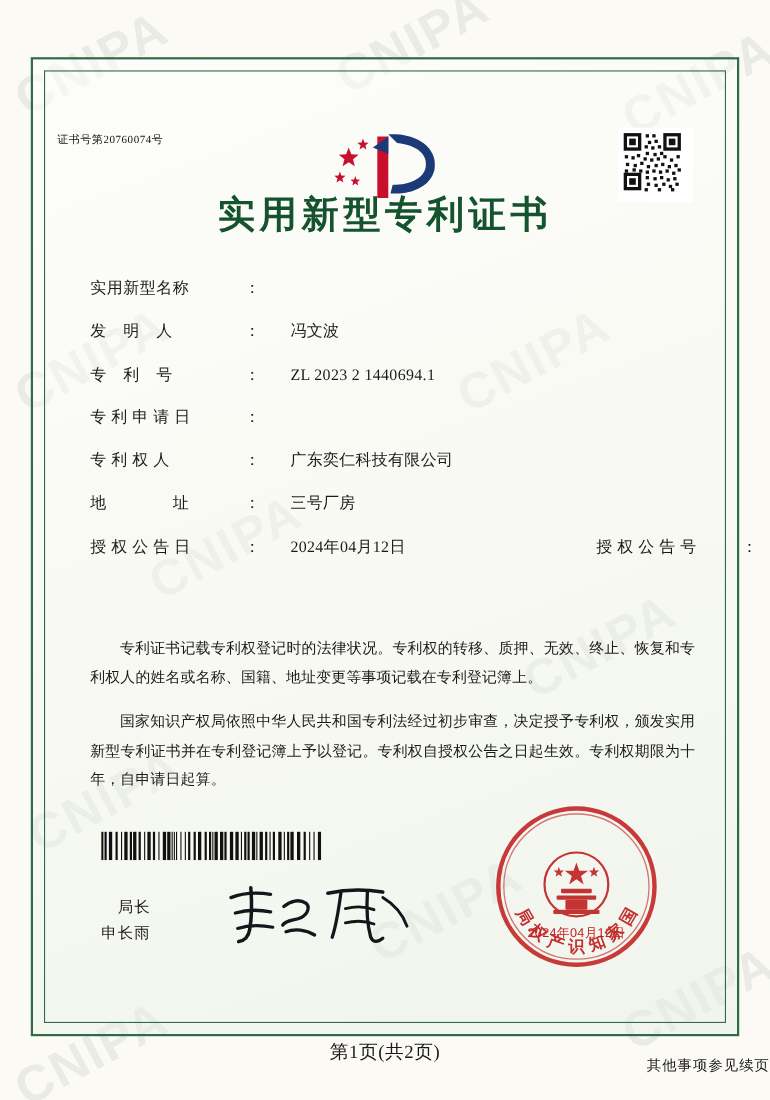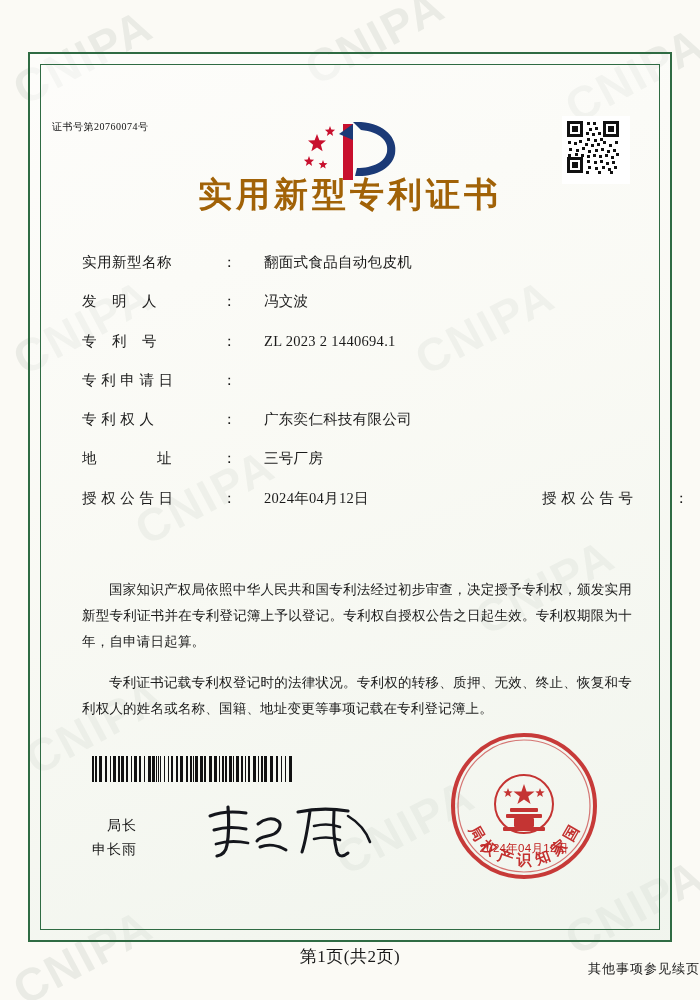--- a/index.html
+++ b/index.html
@@ -92,21 +92,21 @@
     padding: 3px;
   }
   .qr svg { display: block; }
 
   .title {
     text-align: center;
     font-size: 34px;
     font-weight: bold;
     letter-spacing: 4px;
     margin-top: 38px;
-    color: #a16207;
+    color: #14532d;
     font-family: "Liberation Serif", "DejaVu Serif", serif;
   }
 
   
   .fields {
     margin-top: 34px;
     padding-left: 30px;
   }
   .row {
     display: flex;
@@ -338,21 +338,20 @@
       </svg>
     </div>
 
     <div class="title">实用新型专利证书</div>
 
     <div class="fields">
 
       <div class="row">
         <span class="label">实用新型名称</span>
         <span class="colon">：</span>
-        <span class="value">翻面式食品自动包皮机</span>
       </div>
 
       <div class="row">
         <span class="label">发　明　人</span>
         <span class="colon">：</span>
         <span class="value">冯文波</span>
       </div>
 
       <div class="row">
         <span class="label">专　利　号</span>
@@ -383,22 +382,22 @@
         <span class="label">授 权 公 告 日</span>
         <span class="colon">：</span>
         <span class="value">2024年04月12日</span>
         <span class="label2">授 权 公 告 号</span>
         <span class="colon">：</span>
         <span class="value2">CN 220756365 U</span>
       </div>
     </div>
 
     <div class="paras">
+      <p>专利证书记载专利权登记时的法律状况。专利权的转移、质押、无效、终止、恢复和专利权人的姓名或名称、国籍、地址变更等事项记载在专利登记簿上。</p>
       <p>国家知识产权局依照中华人民共和国专利法经过初步审查，决定授予专利权，颁发实用新型专利证书并在专利登记簿上予以登记。专利权自授权公告之日起生效。专利权期限为十年，自申请日起算。</p>
-      <p>专利证书记载专利权登记时的法律状况。专利权的转移、质押、无效、终止、恢复和专利权人的姓名或名称、国籍、地址变更等事项记载在专利登记簿上。</p>
     </div>
 
     <div class="barcode">
       <svg viewBox="0 0 200 26" width="200" height="26" id="barcode-svg">
           <rect x="0" y="0" width="2" height="26" fill="#111"></rect>
           <rect x="3" y="0" width="2" height="26" fill="#111"></rect>
           <rect x="7" y="0" width="3" height="26" fill="#111"></rect>
           <rect x="13" y="0" width="2" height="26" fill="#111"></rect>
           <rect x="18" y="0" width="1" height="26" fill="#111"></rect>
           <rect x="21" y="0" width="3" height="26" fill="#111"></rect>

